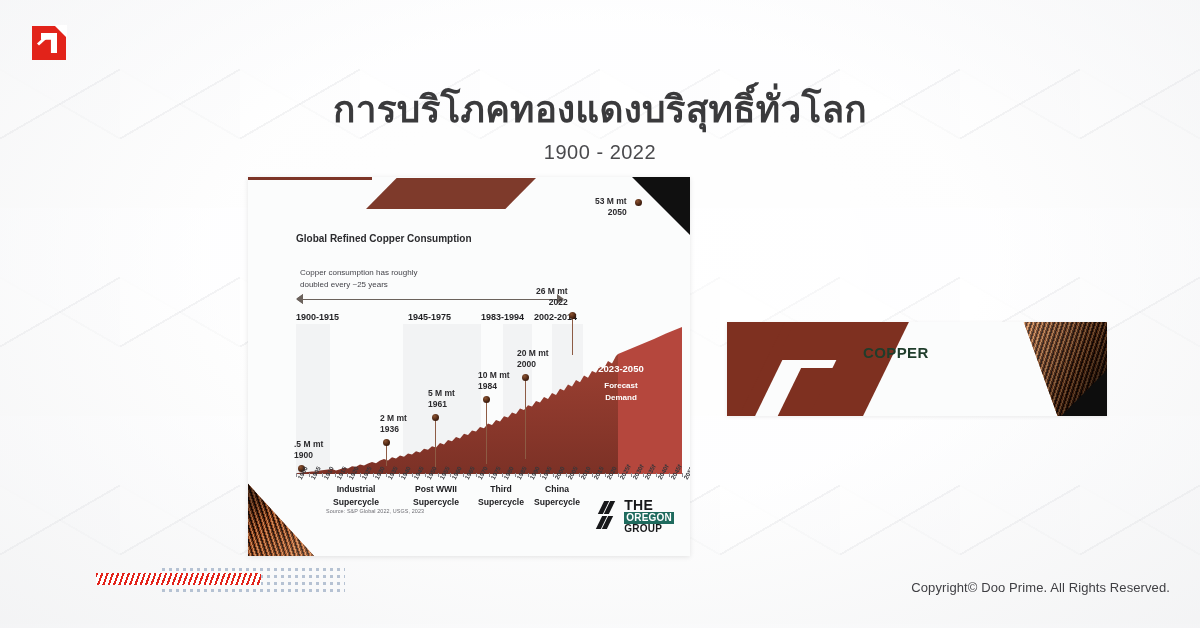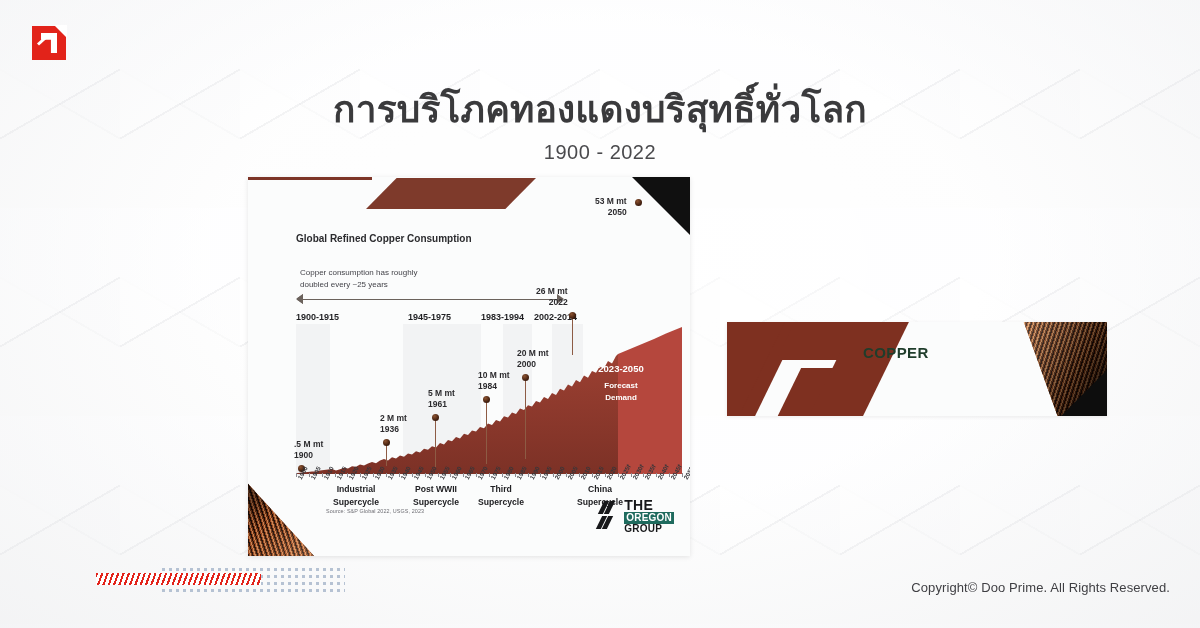--- a/index.html
+++ b/index.html
@@ -413,21 +413,21 @@
     <span>Supercycle</span>
   </div>
   <div class="cyc" style="left:158px; top:306px; width:60px;">
     <span>Post WWII</span><br>
     <span>Supercycle</span>
   </div>
   <div class="cyc" style="left:226px; top:306px; width:54px;">
     <span>Third</span><br>
     <span>Supercycle</span>
   </div>
-  <div class="cyc" style="left:282px; top:306px; width:54px;margin-left:43px;">
+  <div class="cyc" style="left:282px; top:306px; width:54px;">
     <span>China</span><br>
     <span>Supercycle</span>
   </div>
 
   <div class="src">Source:  S&amp;P Global 2022, USGS, 2023</div>
 
   <div class="og">
     <div class="bolt">
         <i></i>
         <i></i>

